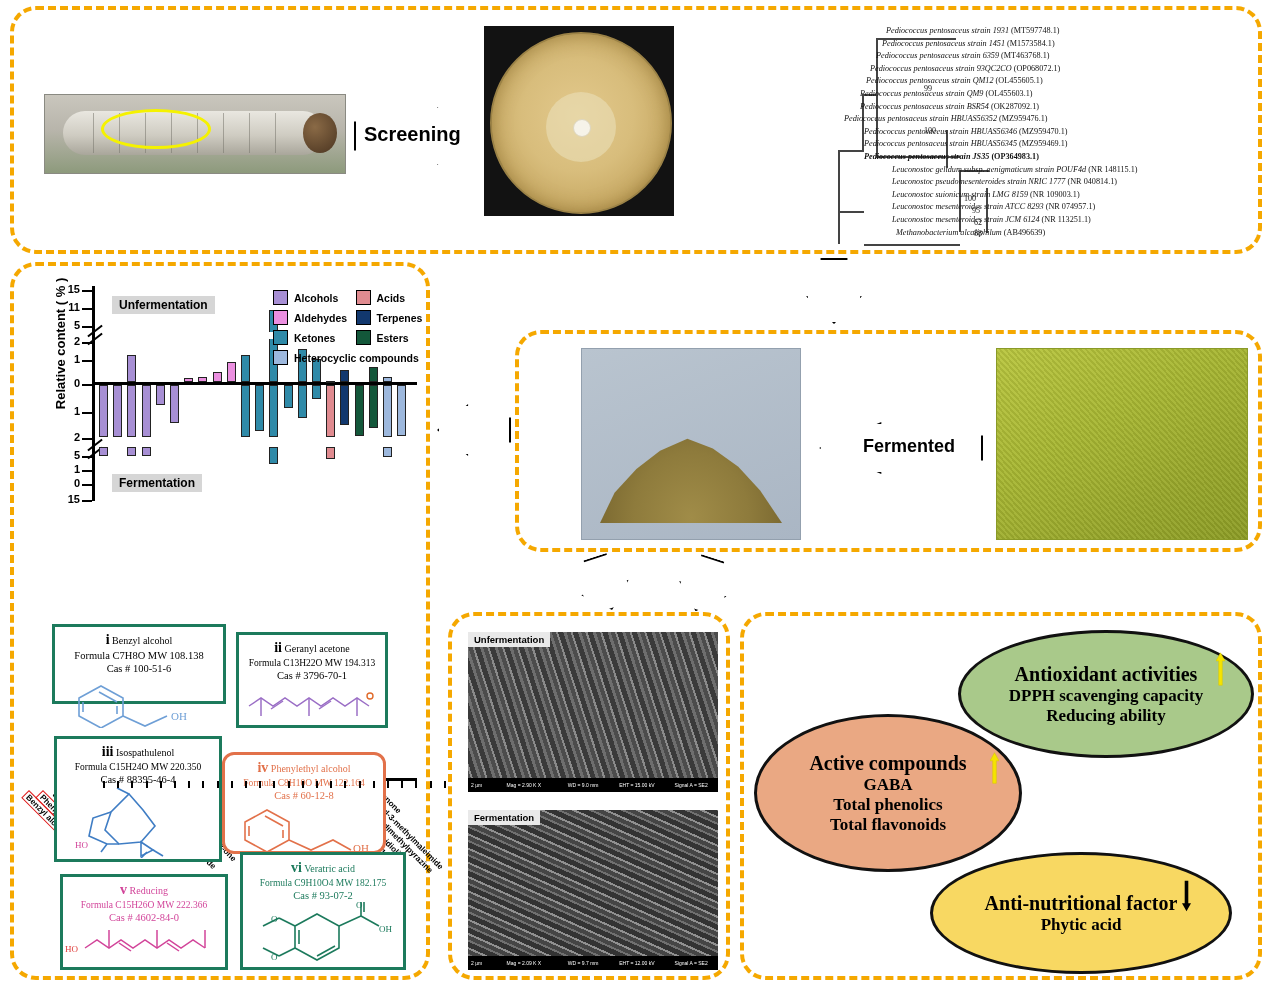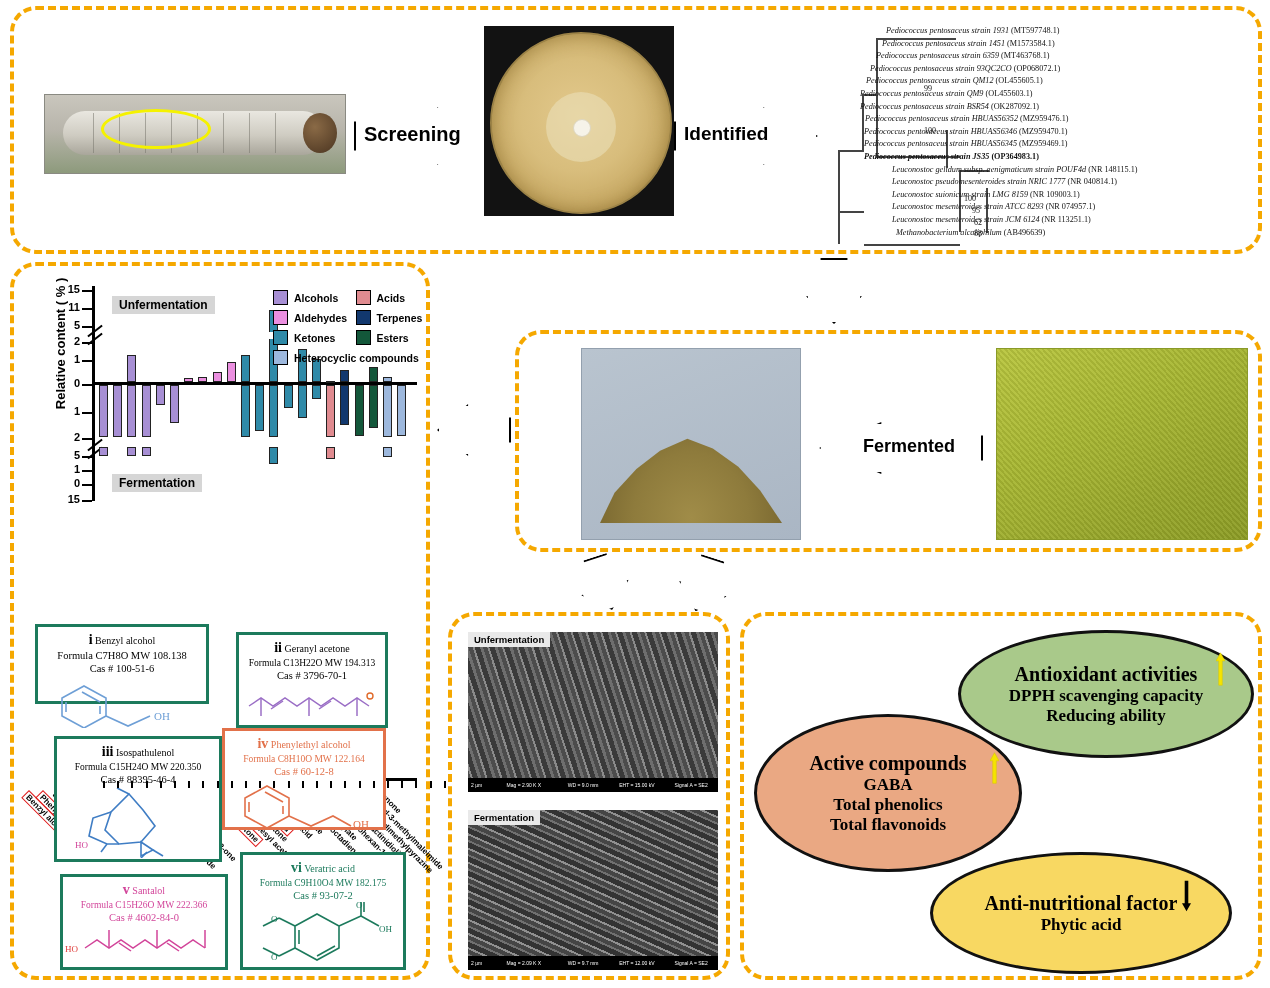--- a/index.html
+++ b/index.html
@@ -218,24 +218,20 @@
     <div class="arrow-label">Screening</div>
   </div>
 
   <div id="petri">
     <div id="petri-dish">
       <div id="halo"></div>
       <div id="colony"></div>
     </div>
   </div>
 
-  <div class="arrow-blk" id="identified-arrow">
-    <div class="arrow-shape"></div>
-    <div class="arrow-label">Identified</div>
-  </div>
 
   <div id="tree">
 
     <div class="tline" style="left:24px;top:128px;width:2px;height:62px;"></div>
     <div class="tline" style="left:24px;top:128px;width:24px;height:1.5px;"></div>
     <div class="tline" style="left:24px;top:189px;width:26px;height:1.5px;"></div>
     <div class="tline" style="left:48px;top:72px;width:1.5px;height:58px;"></div>
     <div class="tline" style="left:48px;top:72px;width:14px;height:1.5px;"></div>
     <div class="tline" style="left:62px;top:16px;width:1.5px;height:118px;"></div>
     <div class="tline" style="left:62px;top:16px;width:80px;height:1.5px;"></div>
@@ -246,21 +242,21 @@
     <div class="tline" style="left:172px;top:166px;width:1.5px;height:45px;"></div>
     <div class="tline" style="left:50px;top:222px;width:96px;height:1.5px;"></div>
     <div class="tline" style="left:24px;top:190px;width:1.5px;height:32px;"></div>
   <div class="tree-row" style="top: 4px; left: 72px;"><span>Pediococcus pentosaceus strain 1931</span> <span class="acc">(MT597748.1)</span></div>
       <div class="tree-row" style="top: 16.6px; left: 68px;"><span>Pediococcus pentosaceus strain 1451</span> <span class="acc">(M1573584.1)</span></div>
       <div class="tree-row" style="top: 29.2px; left: 62px;"><span>Pediococcus pentosaceus strain 6359</span> <span class="acc">(MT463768.1)</span></div>
       <div class="tree-row" style="top: 41.8px; left: 56px;"><span>Pediococcus pentosaceus strain 93QC2CO</span> <span class="acc">(OP068072.1)</span></div>
       <div class="tree-row" style="top: 54.4px; left: 52px;"><span>Pediococcus pentosaceus strain QM12</span> <span class="acc">(OL455605.1)</span></div>
       <div class="tree-row" style="top: 67px; left: 46px;"><span>Pediococcus pentosaceus strain QM9</span> <span class="acc">(OL455603.1)</span></div>
       <div class="tree-row" style="top: 79.6px; left: 46px;"><span>Pediococcus pentosaceus strain BSR54</span> <span class="acc">(OK287092.1)</span></div>
-      <div class="tree-row" style="top: 92.2px; left: 51px;"><span>Pediococcus pentosaceus strain HBUAS56352</span> <span class="acc">(MZ959476.1)</span></div>
+      <div class="tree-row" style="top: 92.2px; left: 30px;"><span>Pediococcus pentosaceus strain HBUAS56352</span> <span class="acc">(MZ959476.1)</span></div>
       <div class="tree-row" style="top: 104.8px; left: 50px;"><span>Pediococcus pentosaceus strain HBUAS56346</span> <span class="acc">(MZ959470.1)</span></div>
       <div class="tree-row" style="top: 117.4px; left: 50px;"><span>Pediococcus pentosaceus strain HBUAS56345</span> <span class="acc">(MZ959469.1)</span></div>
       <div class="tree-row bold" style="top: 130px; left: 50px;"><span>Pediococcus pentosaceus strain JS35</span> <span class="acc">(OP364983.1)</span></div>
       <div class="tree-row" style="top: 142.6px; left: 78px;"><span>Leuconostoc gelidum subsp. aenigmaticum strain POUF4d</span> <span class="acc">(NR 148115.1)</span></div>
       <div class="tree-row" style="top: 155.2px; left: 78px;"><span>Leuconostoc pseudomesenteroides strain NRIC 1777</span> <span class="acc">(NR 040814.1)</span></div>
       <div class="tree-row" style="top: 167.8px; left: 78px;"><span>Leuconostoc suionicum strain LMG 8159</span> <span class="acc">(NR 109003.1)</span></div>
       <div class="tree-row" style="top: 180.4px; left: 78px;"><span>Leuconostoc mesenteroides strain ATCC 8293</span> <span class="acc">(NR 074957.1)</span></div>
       <div class="tree-row" style="top: 193px; left: 78px;"><span>Leuconostoc mesenteroides strain JCM 6124</span> <span class="acc">(NR 113251.1)</span></div>
       <div class="tree-row" style="top: 205.6px; left: 82px;"><span>Methanobacterium alcaliphilum</span> <span class="acc">(AB496639)</span></div>
       <div class="boot" style="top: 62px; left: 110px;">99</div>
@@ -415,21 +411,21 @@
       <div class="xlab" style="left: 270.6px; top: 2px;">α-Longipinene</div>
       <div class="xlab" style="left: 284.8px; top: 2px;">4-Methyl-2,6-octadiene</div>
       <div class="xlab" style="left: 299px; top: 2px;">Methyl salicylate</div>
       <div class="xlab" style="left: 313.2px; top: 2px;">2-methylcyclohexan-1-ol</div>
       <div class="xlab" style="left: 327.4px; top: 2px;">(+/-)-dihydroactinidiolide</div>
       <div class="xlab" style="left: 341.6px; top: 2px;">2-Ethyl-3,5-dimethylpyrazine</div>
       <div class="xlab" style="left: 355.8px; top: 2px;">2- Ethyl-3-methylmaleimide</div>
       <div class="xlab" style="left: 370px; top: 2px;">Ionone</div>
     </div>
 
-  <div class="struct" id="st0" style="left:21px;top:358px;width:174px;height:80px;">
+  <div class="struct" id="st0" style="left:38px;top:358px;width:174px;height:80px;">
     <div class="sname"><span class="rn">i</span> <span>Benzyl alcohol</span></div>
     <div class="sline">Formula C7H8O MW 108.138</div>
     <div class="sline">Cas # 100-51-6</div>
     <svg width="170" height="52" viewBox="0 0 170 52">
       <g stroke="#6e9fd6" stroke-width="1.6" fill="none">
         <polygon points="46,10 68,22 68,40 46,52 24,40 24,22"></polygon>
         <line x1="44" y1="16" x2="62" y2="26"></line>
           <line x1="62" y1="30" x2="62" y2="38"></line>
         <line x1="28" y1="26" x2="28" y2="36"></line>
         <path d="M68,40 L90,50 L112,40"></path>
@@ -466,38 +462,38 @@
         <path d="M84,56 L96,64 L84,70 Z"></path>
         <line x1="72" y1="8" x2="60" y2="2"></line>
         <line x1="50" y1="58" x2="44" y2="66"></line>
         <line x1="90" y1="66" x2="84" y2="72"></line>
         <line x1="96" y1="64" x2="106" y2="70"></line>
       </g>
       <text x="18" y="62" font-size="9" fill="#d2459a" font-family="Liberation Serif, serif">HO</text>
     </svg>
   </div>
 
-  <div class="struct" id="st3" style="left:208px;top:462px;width:164px;height:102px;border-color:#e2714a;">
+  <div class="struct" id="st3" style="left:208px;top:486px;width:164px;height:102px;border-color:#e2714a;border-radius:12px;">
     <div class="sname" style="color:#e2714a"><span class="rn">iv</span> <span>Phenylethyl alcohol</span></div>
     <div class="sline" style="color:#e2714a;font-size:9.5px">Formula C8H10O MW 122.164</div>
     <div class="sline" style="color:#e2714a">Cas # 60-12-8</div>
     <svg width="160" height="52" viewBox="0 0 160 52">
       <g stroke="#e2714a" stroke-width="1.6" fill="none">
         <polygon points="42,8 64,20 64,38 42,50 20,38 20,20"></polygon>
         <line x1="40" y1="14" x2="58" y2="24"></line>
           <line x1="58" y1="28" x2="58" y2="36"></line>
         <line x1="24" y1="24" x2="24" y2="34"></line>
         <path d="M64,38 L86,48 L108,38 L126,48"></path>
       </g>
       <text x="128" y="50" font-size="11" fill="#e2714a" font-family="Liberation Serif, serif">OH</text>
     </svg>
   </div>
 
   <div class="struct" id="st4" style="left:46px;top:608px;width:168px;height:96px;border-color:#1c7a5c;">
-    <div class="sname" style="color:#d2459a"><span class="rn">v</span> <span>Santalol</span></div>
+    <div class="sname" style="color:#d2459a"><span class="rn">v</span> <span>Reducing</span></div>
     <div class="sline" style="color:#d2459a;font-size:9.5px">Formula C15H26O MW 222.366</div>
     <div class="sline" style="color:#d2459a">Cas # 4602-84-0</div>
     <svg width="164" height="42" viewBox="0 0 164 42">
       <g stroke="#d2459a" stroke-width="1.5" fill="none">
         <path d="M22,24 L34,16 L46,24 L58,16 L70,24 L82,16 L94,24 L106,16 L118,24 L130,16 L142,24"></path>
         <line x1="46" y1="24" x2="46" y2="6"></line>
         <line x1="94" y1="24" x2="94" y2="6"></line>
         <line x1="142" y1="24" x2="142" y2="6"></line>
         <line x1="56" y1="19" x2="68" y2="27"></line>
         <line x1="104" y1="19" x2="116" y2="27"></line>

